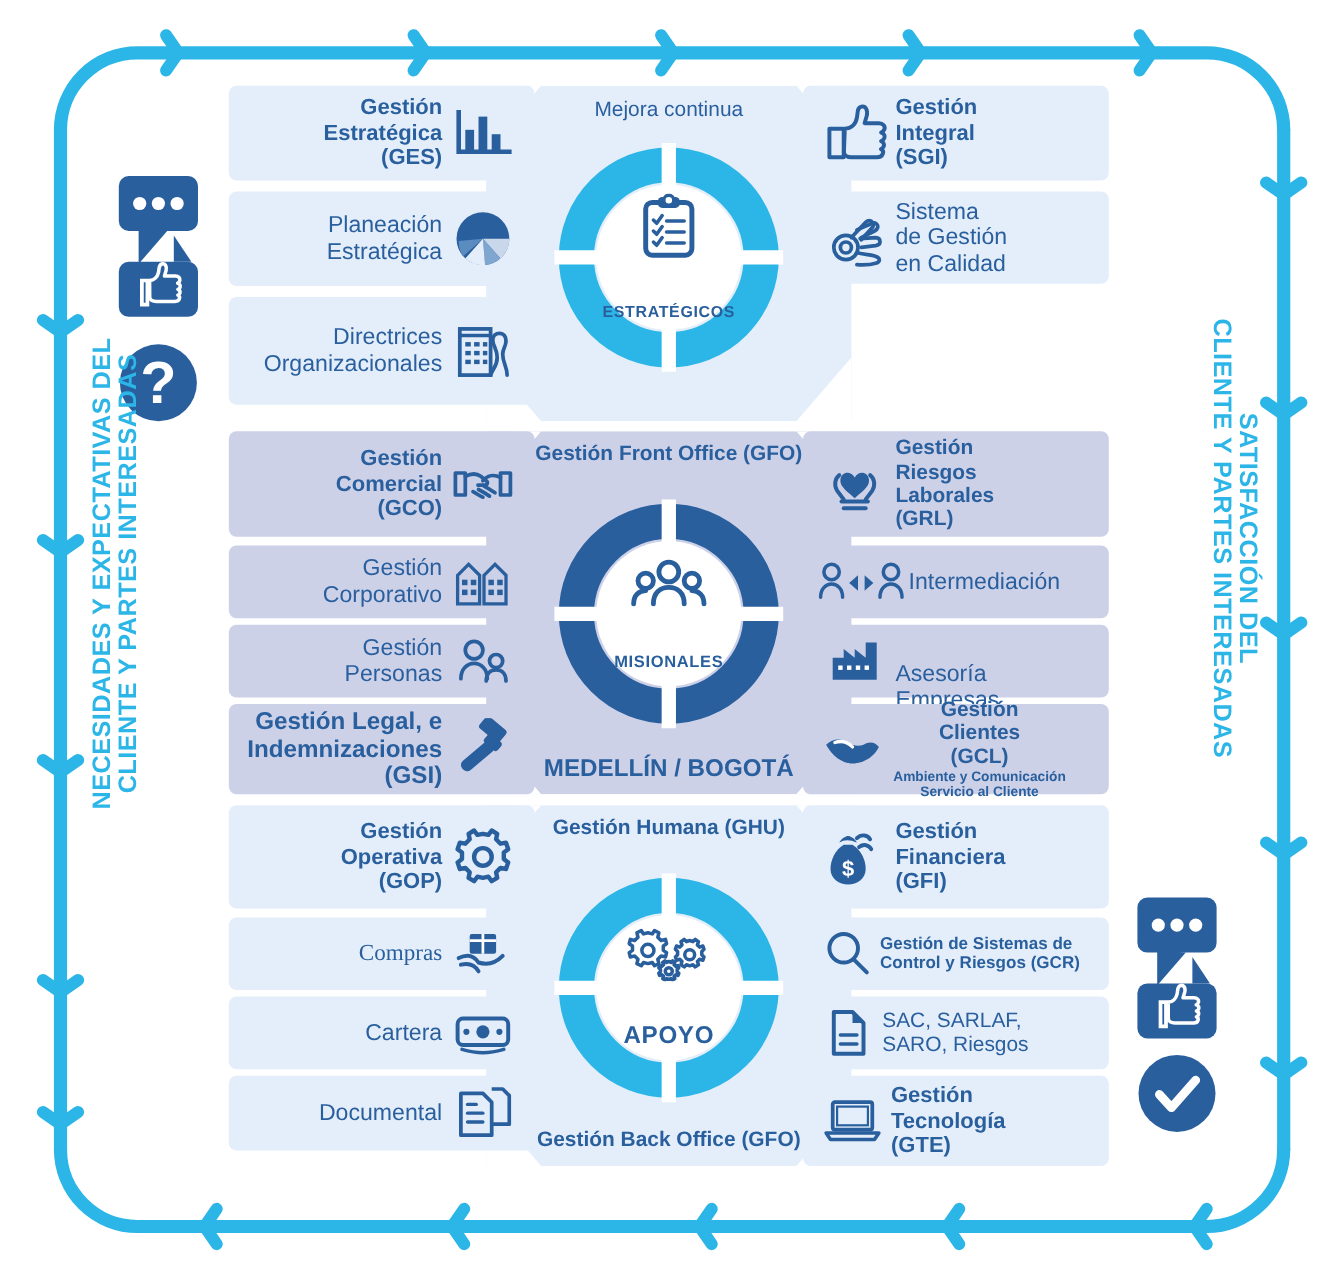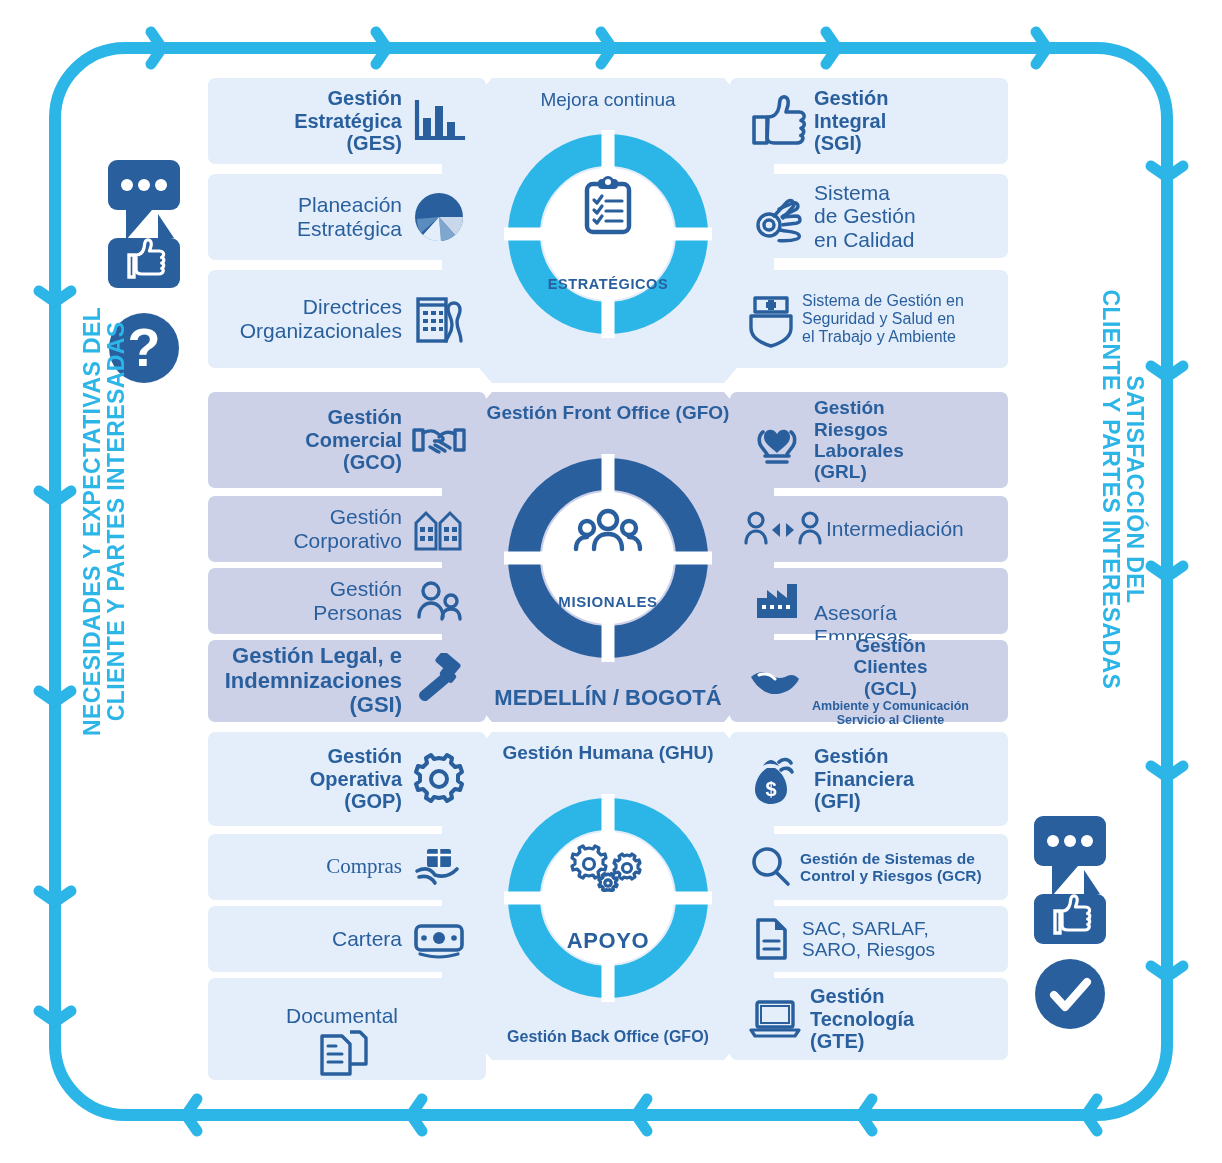--- a/index.html
+++ b/index.html
@@ -308,39 +308,20 @@
           </g>
         </svg>
       </div>
       <div class="rowtxt r txt-left" style="font-size:21px;">
         <div>Sistema</div>
           <div>de Gestión</div>
           <div>en Calidad</div>
       </div>
     </div>
 
-    <div class="band lt row right" style="top:192px;height:98px;">
-      <div class="ricon" style="width:62px;">
-        <svg width="52" height="58" viewBox="0 0 52 58">
-          <g fill="none" stroke="#2a5f9e" stroke-width="3.4" stroke-linejoin="round">
-            <path d="M10,8 h32 v14 h-32 z"></path>
-            <path d="M6,26 h40 v12 c0,10 -10,15 -20,18 c-10,-3 -20,-8 -20,-18 z"></path>
-          </g>
-          <g fill="#2a5f9e">
-            <rect x="23" y="10" width="6" height="10"></rect>
-              <rect x="21" y="12" width="10" height="6"></rect>
-          </g>
-        </svg>
-      </div>
-      <div class="rowtxt r txt-left" style="font-size:16px;">
-        <div>Sistema de Gestión en</div>
-          <div>Seguridad y Salud en</div>
-          <div>el Trabajo y Ambiente</div>
-      </div>
-    </div>
 
     <div class="cstrip" style="left:234px;top:4px;width:332px;height:36px;font-size:19px;font-weight:normal;">Mejora continua</div>
 
     <div class="wheel" style="left:296px;top:52px;">
       <svg width="208" height="208" viewBox="0 0 208 208">
         <g fill="none" stroke="#2cb6e8" stroke-width="32">
           <path d="M104,20 A84,84 0 0 1 188,104"></path>
           <path d="M188,104 A84,84 0 0 1 104,188"></path>
           <path d="M104,188 A84,84 0 0 1 20,104"></path>
           <path d="M20,104 A84,84 0 0 1 104,20"></path>
@@ -617,21 +598,21 @@
         <svg width="54" height="40" viewBox="0 0 54 40">
           <rect x="4" y="7" width="46" height="24" rx="5" fill="none" stroke="#2a5f9e" stroke-width="3.6"></rect>
           <circle cx="27" cy="19" r="6" fill="#2a5f9e"></circle>
           <circle cx="12" cy="19" r="2.8" fill="#2a5f9e"></circle>
             <circle cx="42" cy="19" r="2.8" fill="#2a5f9e"></circle>
           <path d="M8,35 c14,4 24,4 38,0" fill="none" stroke="#2a5f9e" stroke-width="3.2" stroke-linecap="round"></path>
         </svg>
       </div>
     </div>
 
-    <div class="band lt row left" style="top:246px;height:102px;flex-direction:column;">
+    <div class="band lt row left" style="top:246px;height:68px;">
       <div class="rowtxt r txt-right" style="font-size:21px;">Documental</div>
       <div class="ricon" style="width:74px;">
         <svg width="52" height="52" viewBox="0 0 52 52">
           <g fill="none" stroke="#2a5f9e" stroke-width="3.4" stroke-linejoin="round">
             <path d="M6,8 h20 l8,8 v30 h-28 z"></path>
             <path d="M34,4 h10 l6,6 v26 h-16"></path>
           </g>
           <g stroke="#2a5f9e" stroke-width="3" stroke-linecap="round">
             <path d="M12,26 h14"></path>
               <path d="M12,34 h14"></path>
@@ -701,21 +682,21 @@
         </svg>
       </div>
       <div class="rowtxt b txt-left" style="font-size:20px;">
         <div>Gestión</div>
           <div>Tecnología</div>
           <div>(GTE)</div>
       </div>
     </div>
 
     <div class="cstrip" style="left:234px;top:4px;width:332px;height:34px;font-size:19px;">Gestión Humana (GHU)</div>
-    <div class="cstrip" style="left:234px;top:288px;width:332px;height:34px;font-size:16px;">Gestión Back Office (GFO)</div>
+    <div class="cstrip" style="left:234px;top:288px;width:332px;height:34px;font-size:19px;">Gestión Back Office (GFO)</div>
 
     <div class="wheel" style="left:296px;top:62px;">
       <svg width="208" height="208" viewBox="0 0 208 208">
         <g fill="none" stroke="#2cb6e8" stroke-width="32">
           <path d="M104,20 A84,84 0 0 1 188,104"></path>
           <path d="M188,104 A84,84 0 0 1 104,188"></path>
           <path d="M104,188 A84,84 0 0 1 20,104"></path>
           <path d="M20,104 A84,84 0 0 1 104,20"></path>
         </g>
         <g stroke="#fff" stroke-width="13" stroke-linecap="round">

